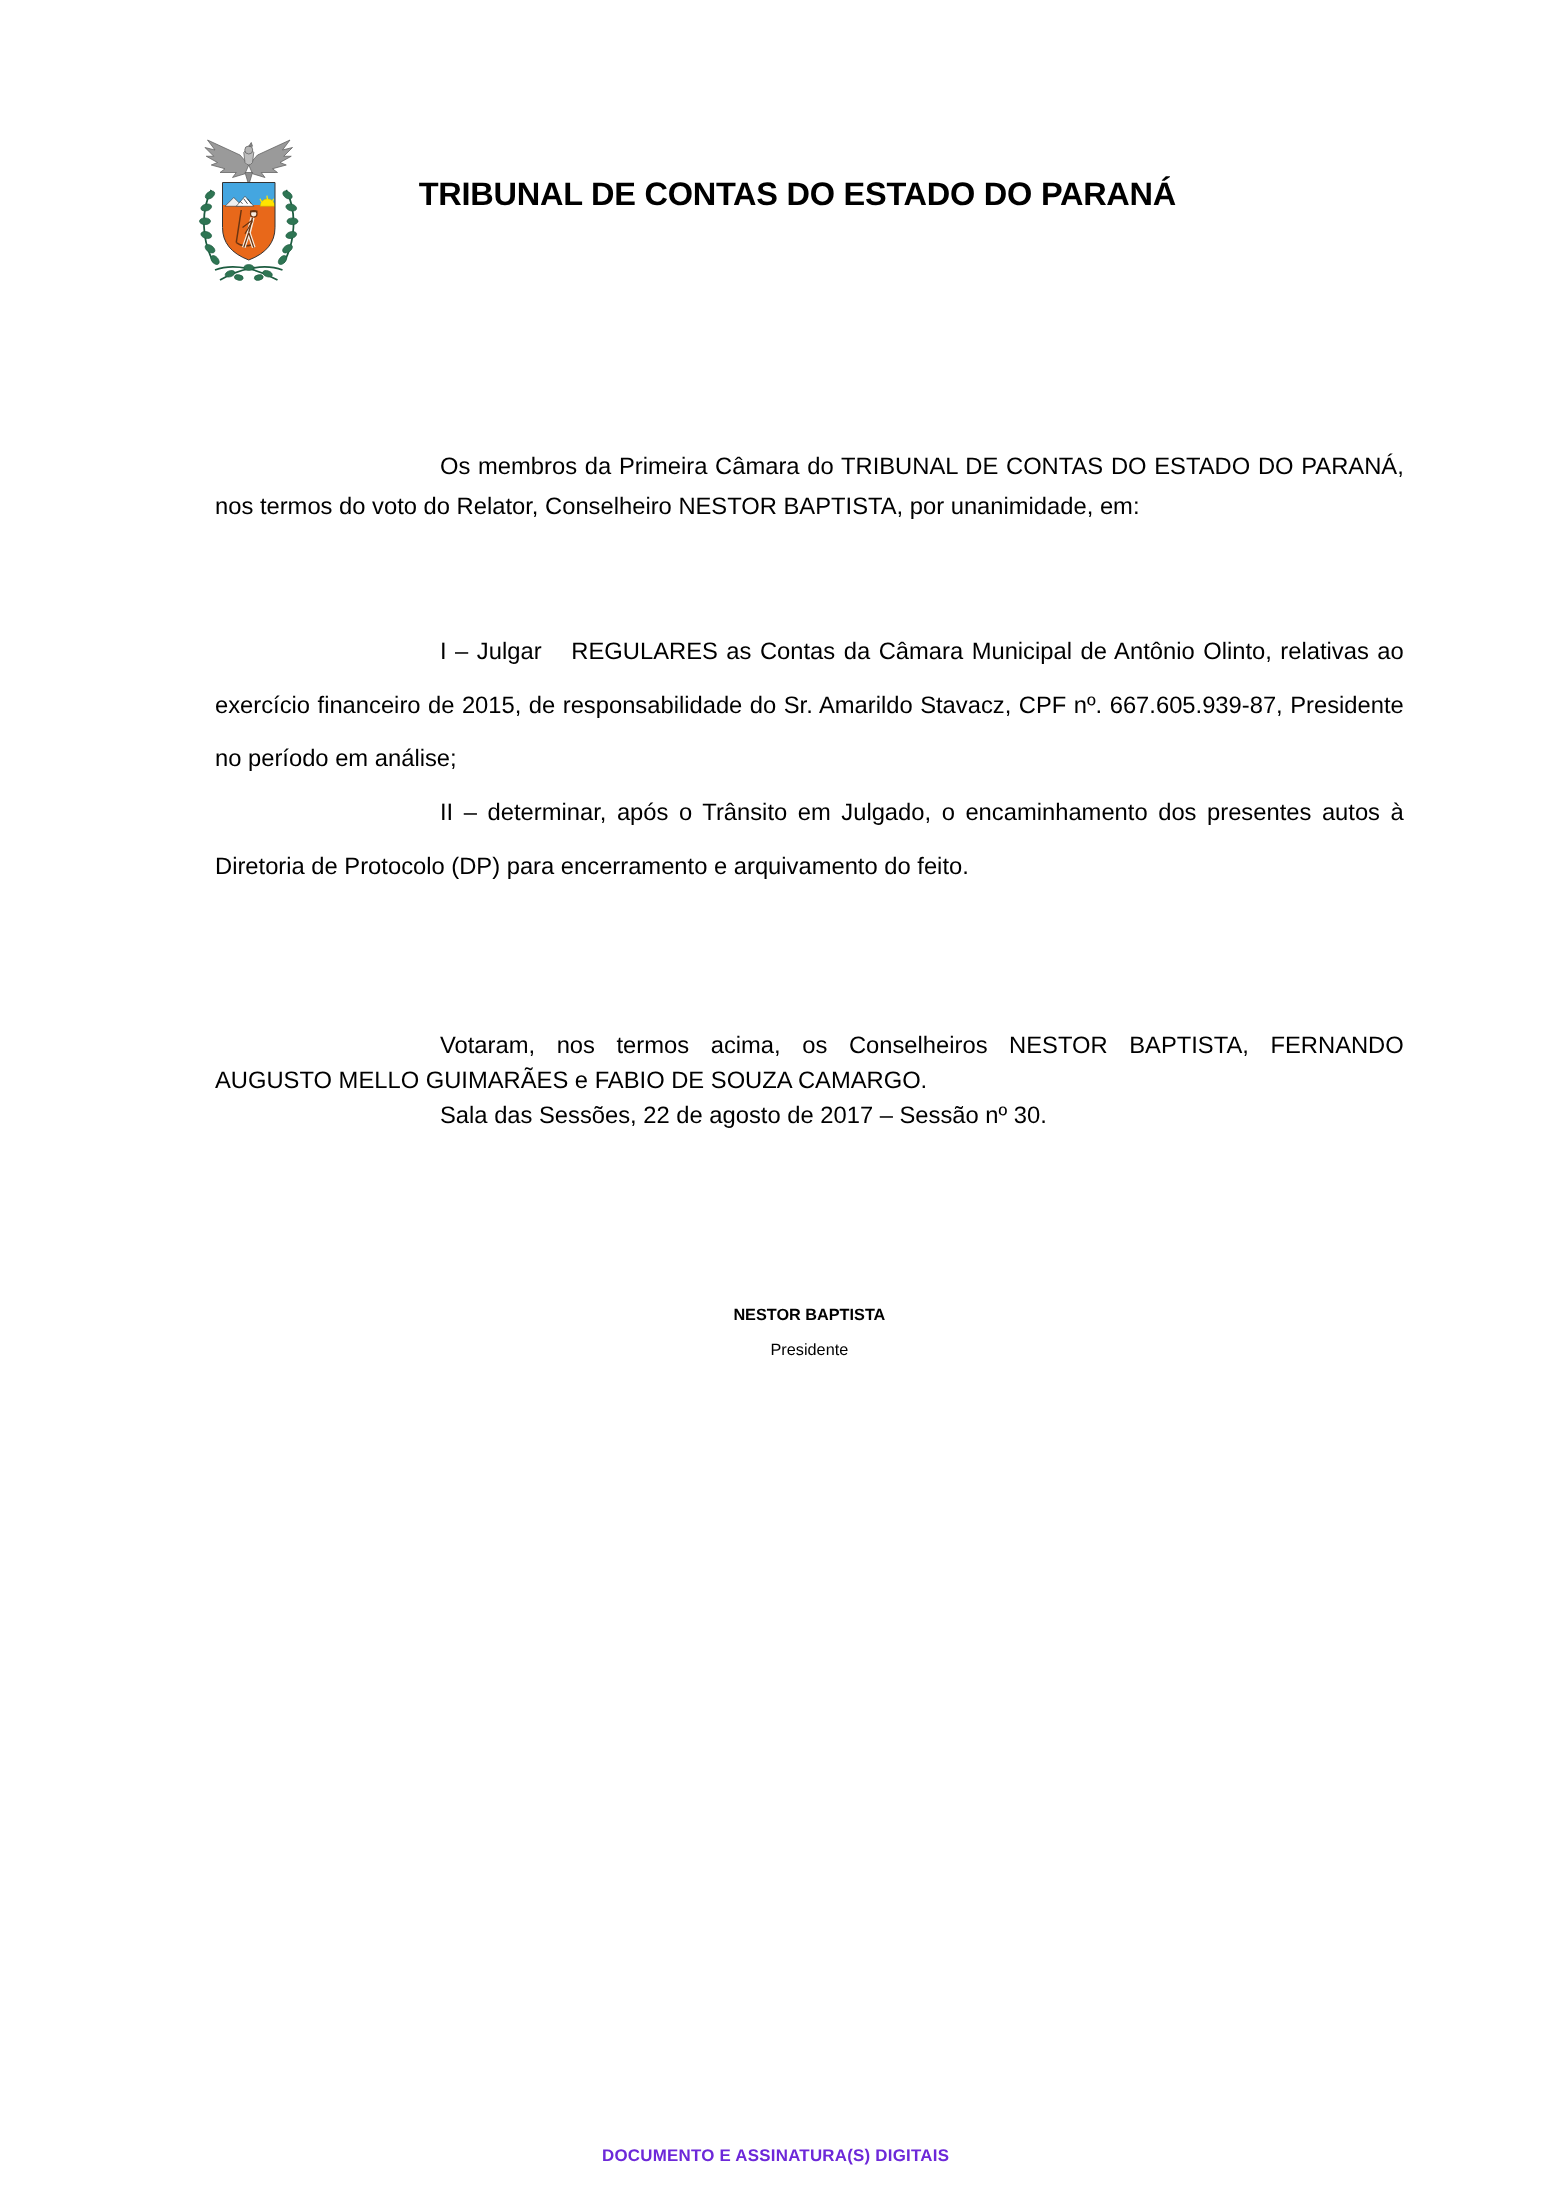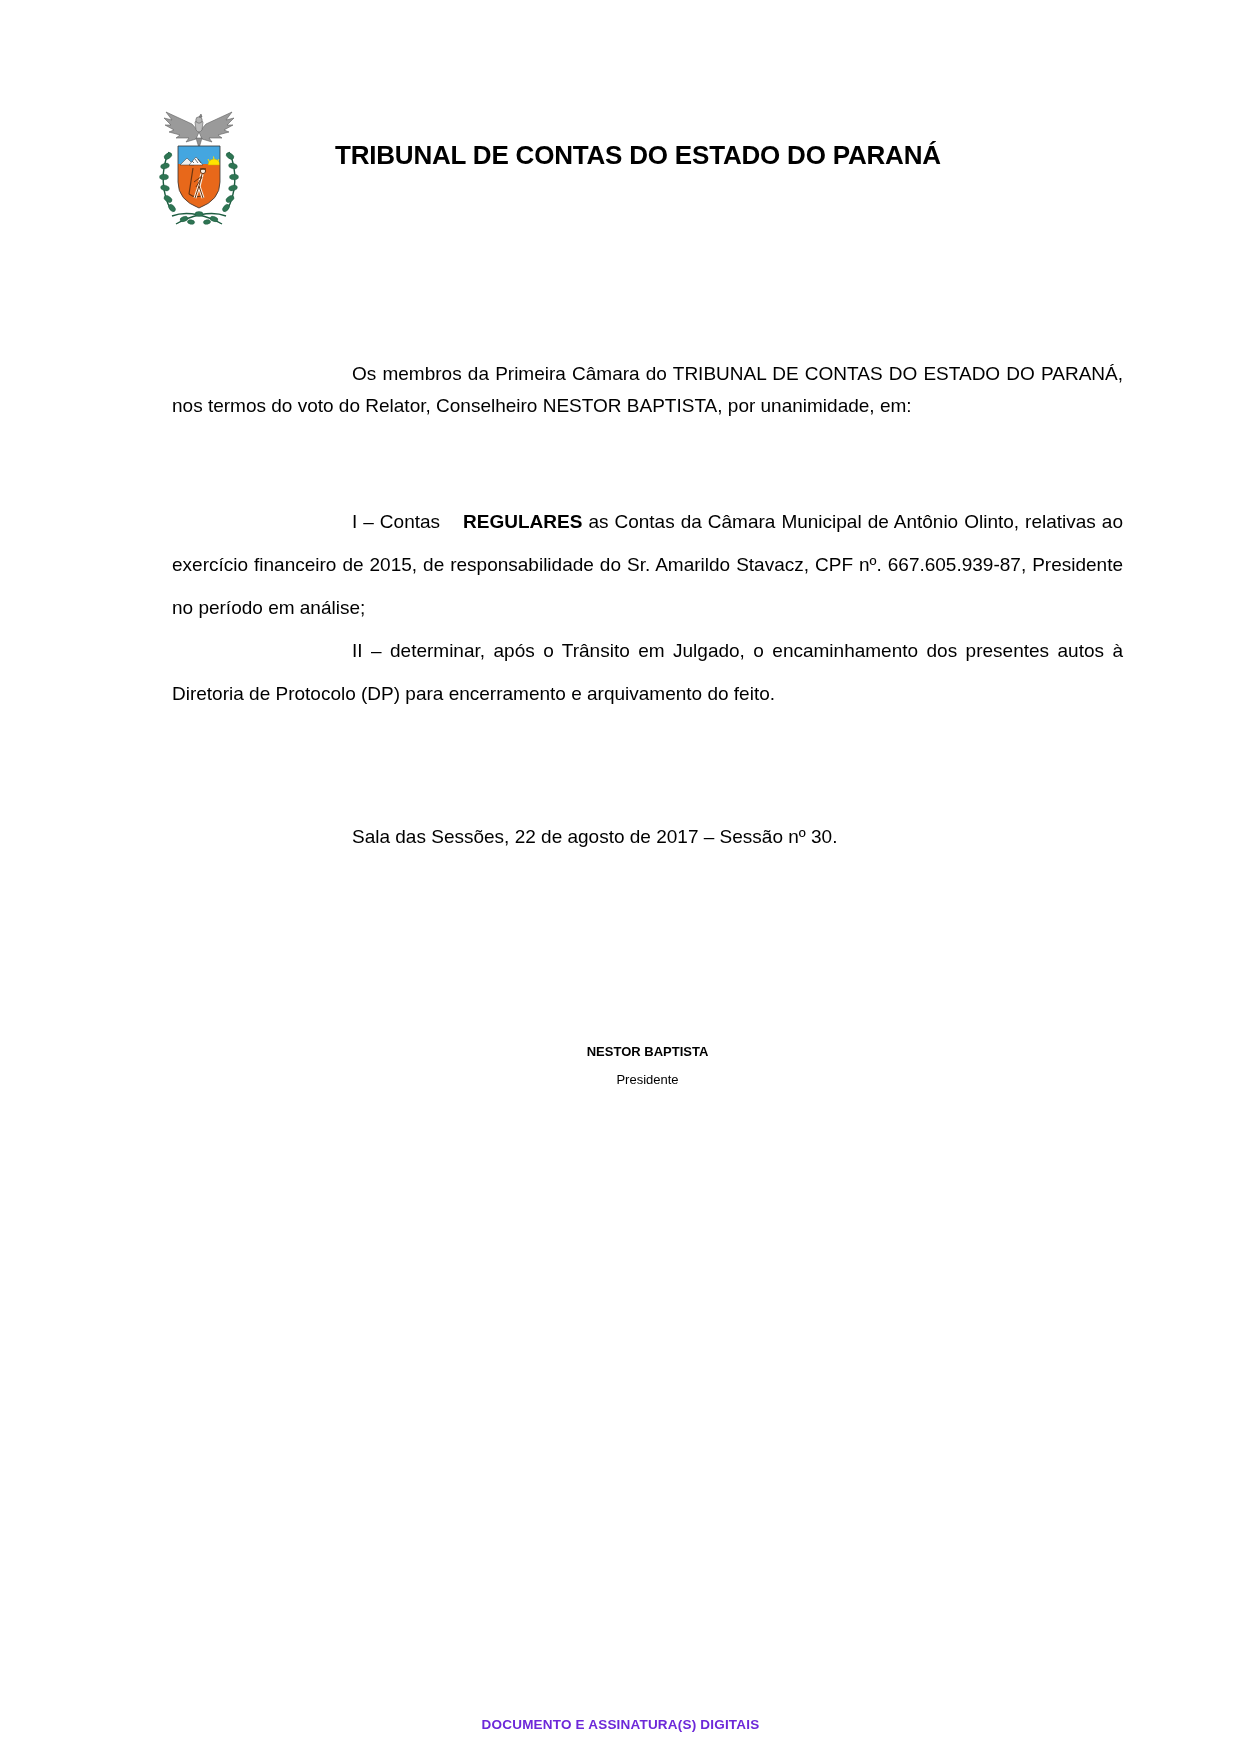--- a/index.html
+++ b/index.html
@@ -39,21 +39,21 @@
     position: absolute;
     left: 172px;
     width: 951px;
     font-size: 19px;
     text-align: justify;
   }
   .textblock p { margin: 0; text-indent: 180px; }
   .p-intro  { top: 330px; line-height: 32px; }
   .p-items  { top: 472px; line-height: 43px; }
   .p-close  { top: 795px; line-height: 28px; }
-  .bold { font-weight: bold; padding-left: 17px; }
+  .bold { font-weight: normal; padding-left: 17px; }
   .signature {
     position: absolute;
     left: 172px; top: 1010px;
     width: 951px;
     text-align: center;
     font-size: 13px;
     line-height: 28px;
   }
   .signature .sig-name { font-weight: bold; }
   .footer {
@@ -141,25 +141,26 @@
   </svg>
 
   <div class="doc-title">TRIBUNAL DE CONTAS DO ESTADO DO PARANÁ</div>
 
 
   <div class="textblock p-intro">
     <p>Os membros da Primeira Câmara do TRIBUNAL DE CONTAS DO ESTADO DO PARANÁ, nos termos do voto do Relator, Conselheiro NESTOR BAPTISTA, por unanimidade, em:</p>
   </div>
 
   <div class="textblock p-items">
-    <p><span>I – Contas </span><span class="bold">REGULARES</span><span> as Contas da Câmara Municipal de Antônio Olinto, relativas ao exercício financeiro de 2015, de responsabilidade do Sr. Amarildo Stavacz, CPF nº. 667.605.939-87, Presidente no período em análise;</span></p>
+    <p><span>I – Julgar </span><span class="bold">REGULARES</span><span> as Contas da Câmara Municipal de Antônio Olinto, relativas ao exercício financeiro de 2015, de responsabilidade do Sr. Amarildo Stavacz, CPF nº. 667.605.939-87, Presidente no período em análise;</span></p>
     <p>II – determinar, após o Trânsito em Julgado, o encaminhamento dos presentes autos à Diretoria de Protocolo (DP) para encerramento e arquivamento do feito.</p>
   </div>
 
   <div class="textblock p-close">
+    <p>Votaram, nos termos acima, os Conselheiros NESTOR BAPTISTA, FERNANDO AUGUSTO MELLO GUIMARÃES e FABIO DE SOUZA CAMARGO.</p>
     <p>Sala das Sessões, 22 de agosto de 2017 – Sessão nº 30.</p>
   </div>
 
   <div class="signature">
     <div class="sig-name">NESTOR BAPTISTA</div>
     <div class="sig-role">Presidente</div>
   </div>
 
   <div class="footer">
     <div>DOCUMENTO E ASSINATURA(S) DIGITAIS</div>

